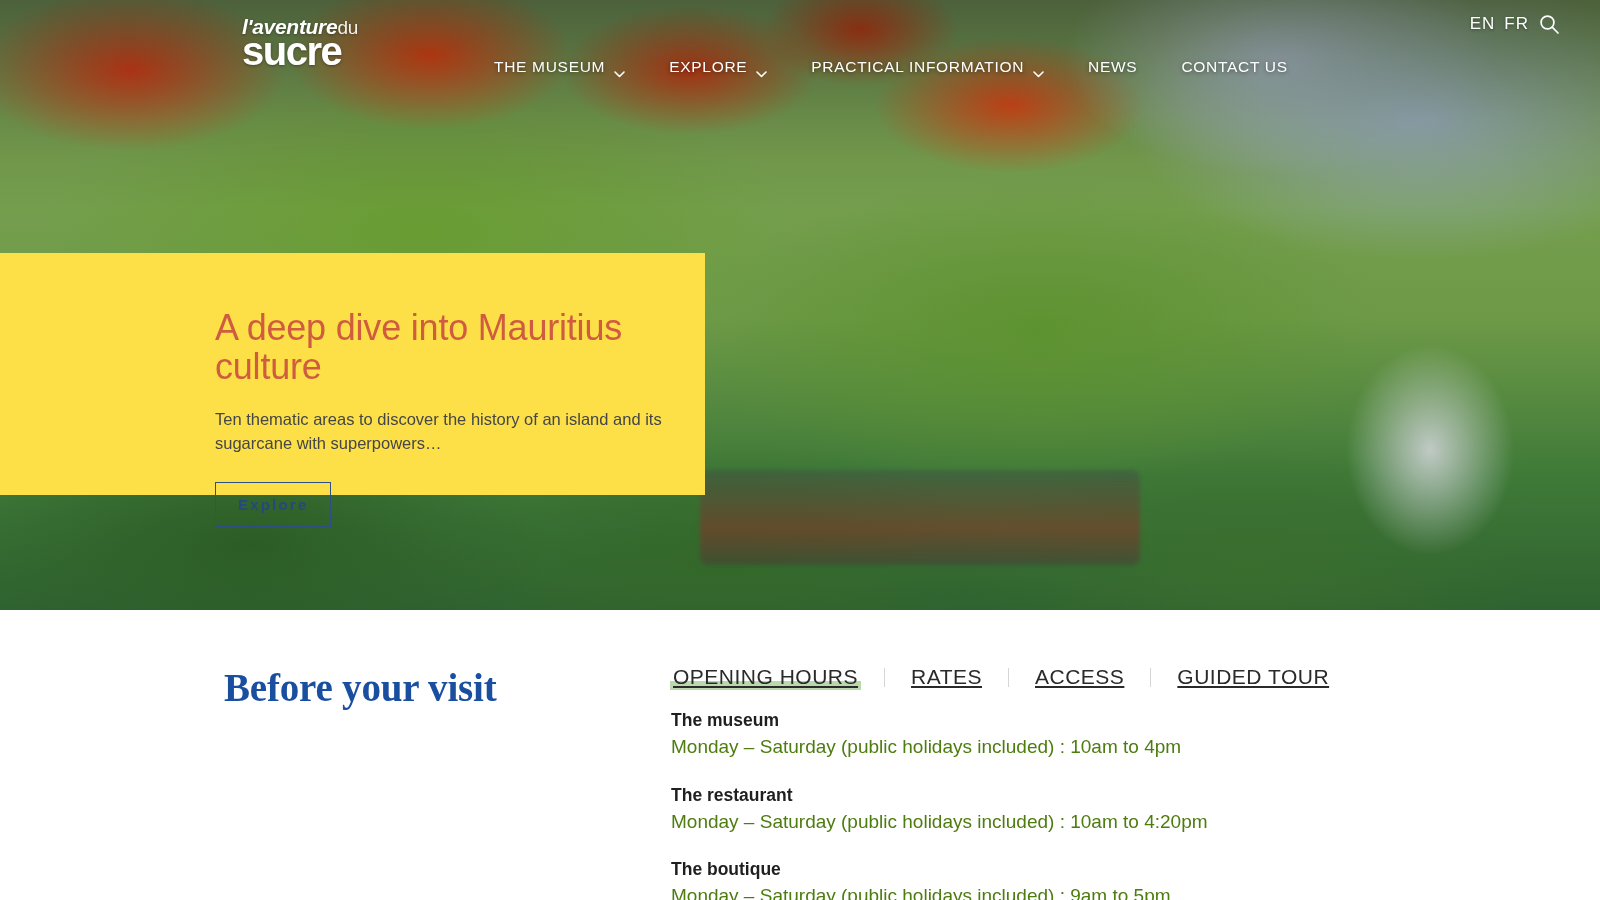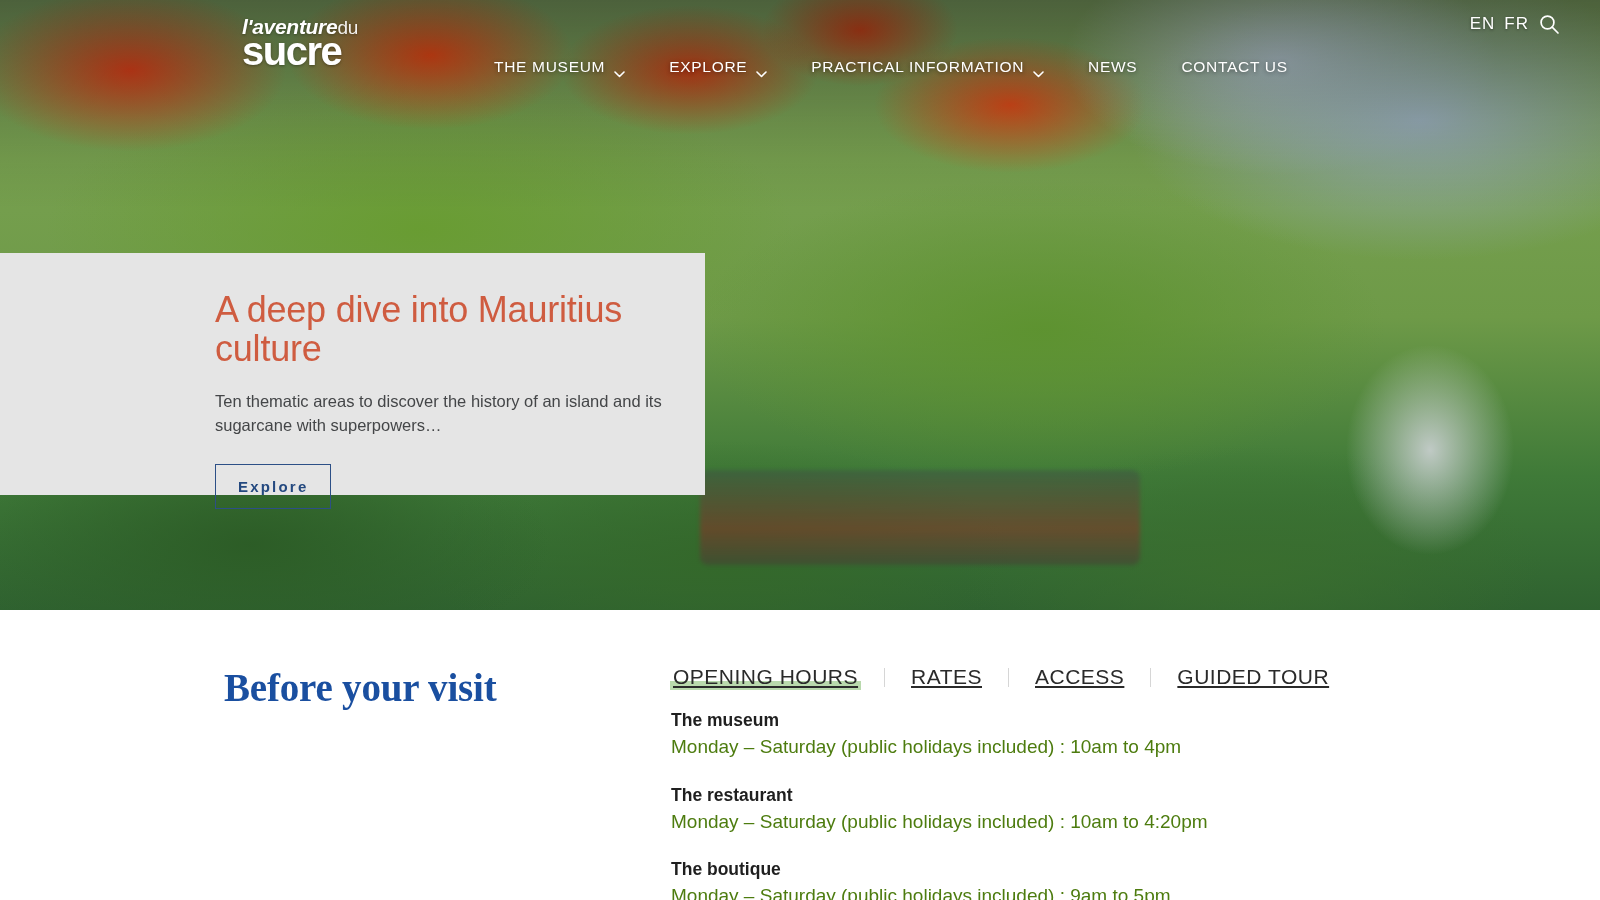--- a/index.html
+++ b/index.html
@@ -102,22 +102,22 @@
     white-space:nowrap;
   }
   .nav-item:last-child { margin-right:0; }
   .caret {
     width:11px; height:7px; display:inline-block;
   }
 
   
   .hero-card {
     position:absolute; left:0; top:253px; width:705px; height:242px;
-    background:#e5e5e5; z-index:4;
-    padding:38px 40px 0 215px;
+    background:#fde047; z-index:4;
+    padding:56px 40px 0 215px;
   }
   .hero-title {
     color:#cf5c40; font-size:36px; font-weight:400;
     line-height:1.07; letter-spacing:-.2px;
     max-width:470px;
   }
   .hero-sub {
     margin-top:22px; color:#444648;
     font-size:16.5px; line-height:1.45; max-width:460px;
   }

